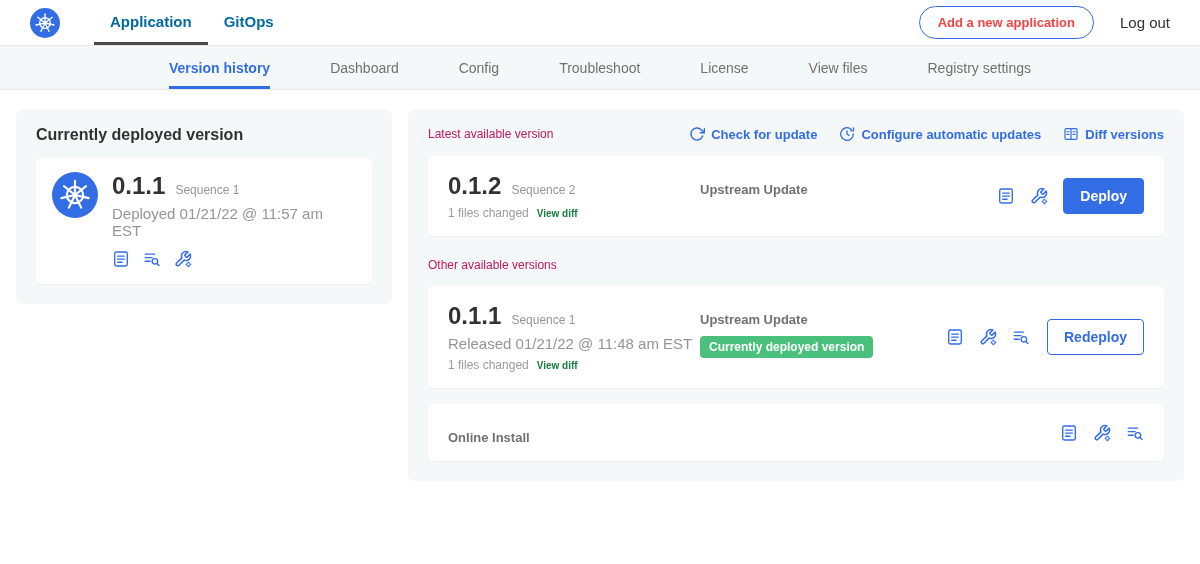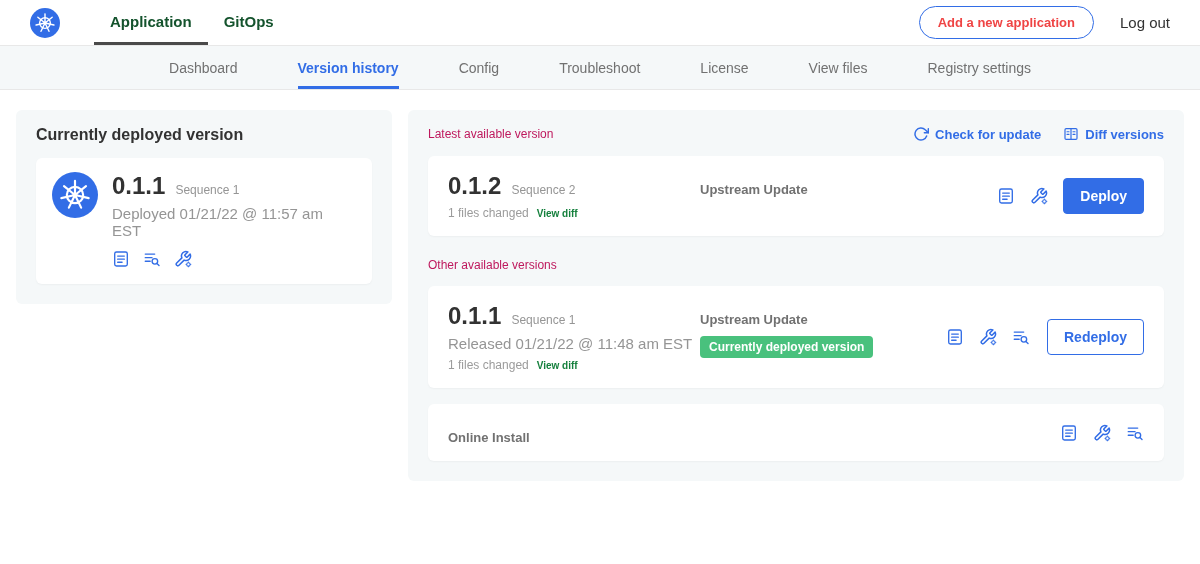--- a/index.html
+++ b/index.html
@@ -5,21 +5,21 @@
   * { box-sizing: border-box; margin: 0; padding: 0; }
   html,body { width:1200px; height:564px; overflow:hidden; background:#fff;
     font-family:"Liberation Sans","DejaVu Sans",sans-serif; color:#323232; }
 
   
   .topbar { height:46px; display:flex; align-items:stretch; padding:0 30px;
     border-bottom:1px solid #e8e8e8; background:#fff; }
   .brand { align-self:center; width:30px; height:30px; margin-right:34px; }
   .toptabs { display:flex; align-items:stretch; }
   .toptab { display:flex; align-items:center; padding:0 16px; font-size:15px;
-    font-weight:600; color:#14532d; cursor:pointer; border-bottom:3px solid transparent; }
+    font-weight:600; color:#0369a1; cursor:pointer; border-bottom:3px solid transparent; }
   .toptab.active { border-bottom:3px solid #4a4a4a; }
   .spacer { flex:1; }
   .add-app { align-self:center; background:#fff; border:1px solid #326de6; color:#ef4444;
     font-weight:700; font-size:13px; padding:8px 18px; border-radius:17px; cursor:pointer;
     font-family:inherit; }
   .logout { align-self:center; margin-left:26px; font-size:15px; color:#323232; cursor:pointer; }
 
   
   .subnav { height:44px; background:#f5f8f9; border-bottom:1px solid #e8e8e8;
     display:flex; justify-content:center; gap:60px; }
@@ -159,22 +159,22 @@
     <div class="toptab">
       <span>GitOps</span>
     </div>
   </div>
   <div class="spacer"></div>
   <button class="add-app">Add a new application</button>
   <div class="logout">Log out</div>
 </div>
 
 <div class="subnav">
+  <div class="subitem active">Version history</div>
   <div class="subitem">Dashboard</div>
-  <div class="subitem active">Version history</div>
   <div class="subitem">Config</div>
   <div class="subitem">Troubleshoot</div>
   <div class="subitem">License</div>
   <div class="subitem">View files</div>
   <div class="subitem">Registry settings</div>
 </div>
 
 <div class="main">
 
   <div class="panel left">
@@ -209,20 +209,26 @@
       <div class="ptitle">Latest available version</div>
       <div class="pactions">
         <div class="paction">
           <svg class="ic sm">
               <use href="#ic-refresh"></use>
             </svg>
           <span>Check for update</span>
         </div>
         <div class="paction">
           <svg class="ic sm">
+              <use href="#ic-clock"></use>
+            </svg>
+          <span>Configure automatic updates</span>
+        </div>
+        <div class="paction">
+          <svg class="ic sm">
               <use href="#ic-columns"></use>
             </svg>
           <span>Diff versions</span>
         </div>
       </div>
     </div>
 
     <div class="vcard gap-lg">
       <div class="vleft">
         <div class="vrow">

